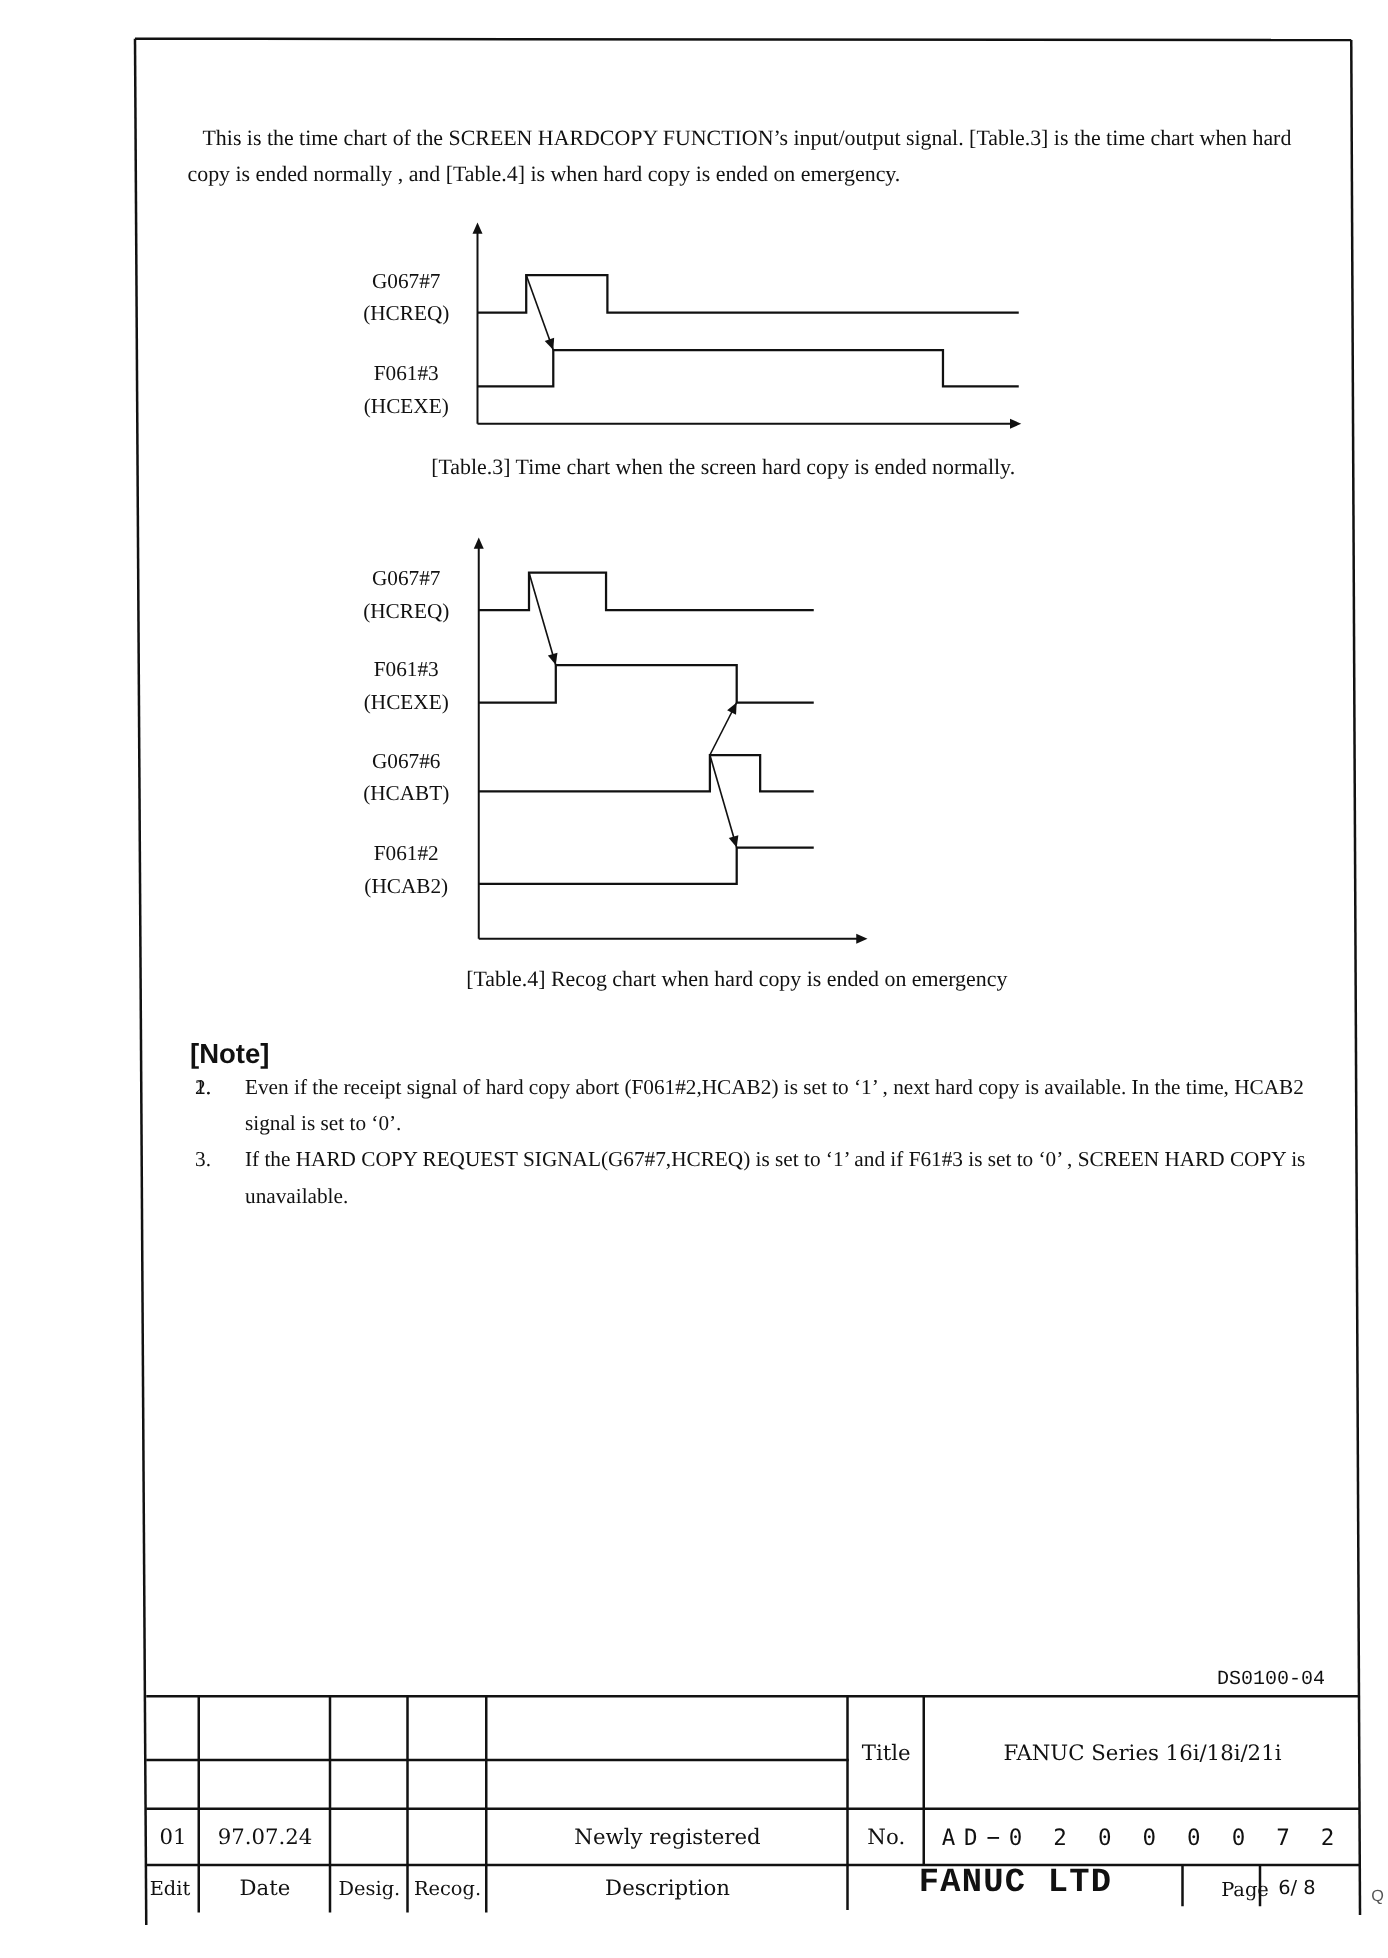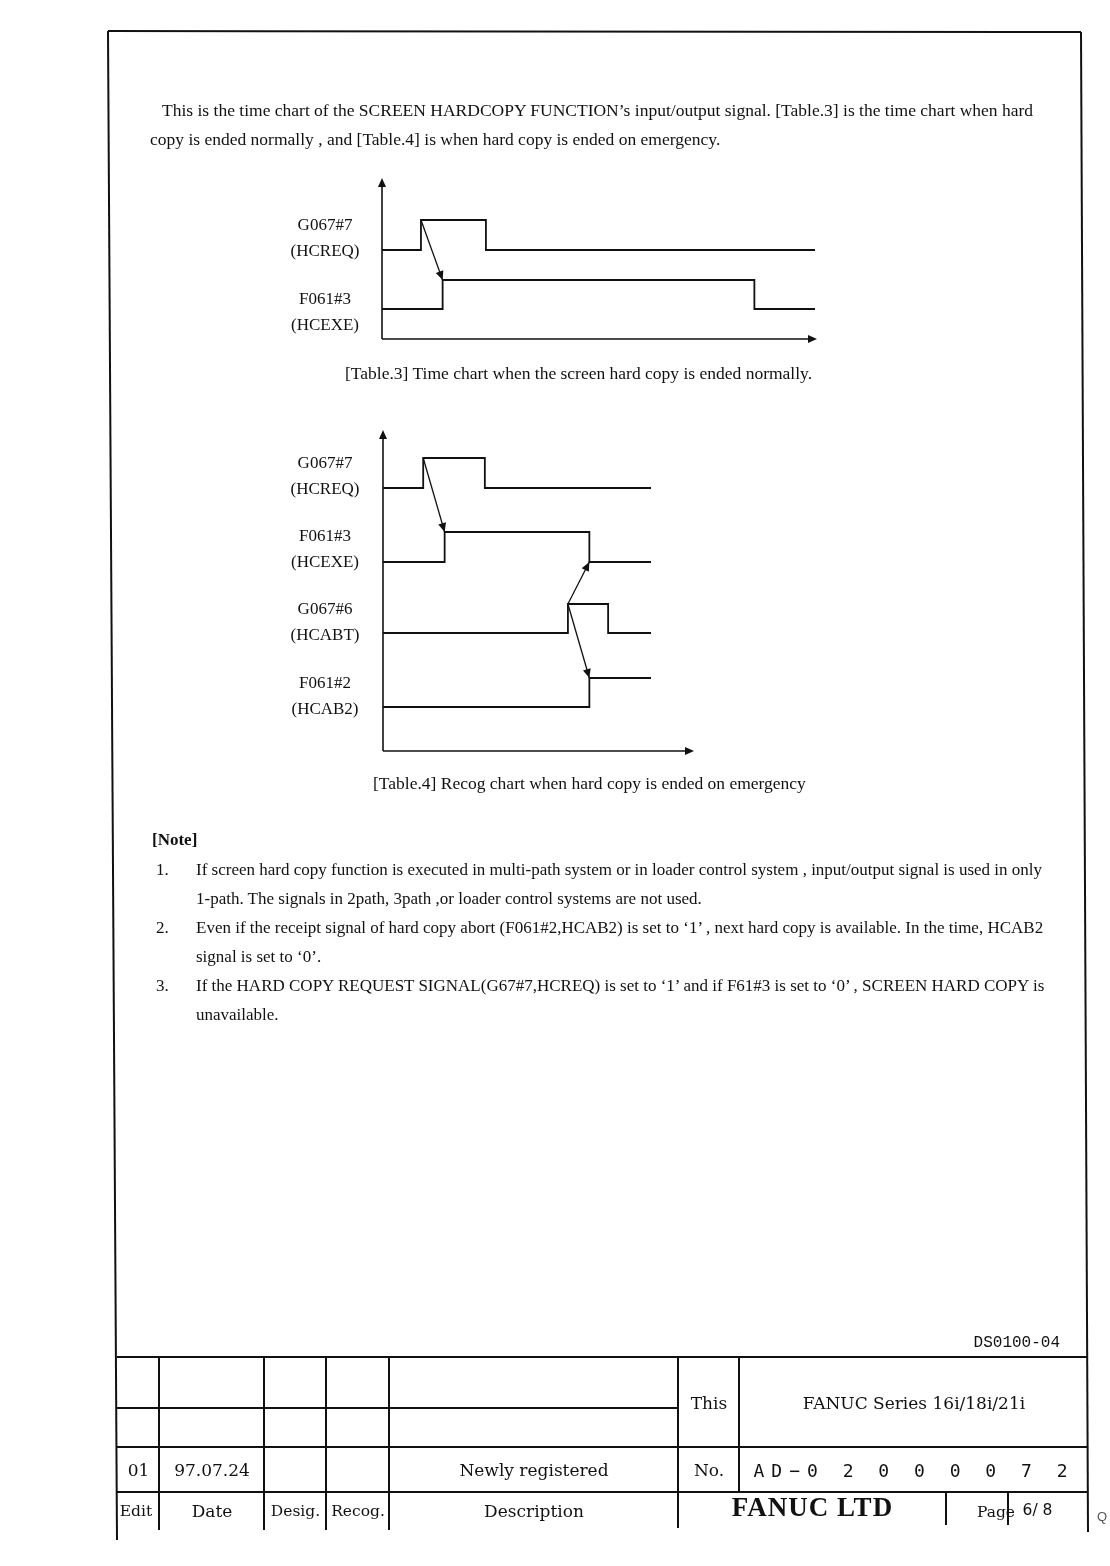--- a/index.html
+++ b/index.html
@@ -4,30 +4,30 @@
 <style>
   html, body { margin: 0; padding: 0; background: #ffffff; }
   body { width: 1110px; height: 1566px; position: relative; overflow: hidden;
          font-family: "Liberation Serif", "DejaVu Serif", serif; color: #111; }
   .abs { position: absolute; }
   .frame-svg { position: absolute; left: 0; top: 0; width: 1110px; height: 1566px; }
   .intro { left: 150px; top: 96px; width: 910px; font-size: 17.5px; line-height: 29px; }
   .intro p { margin: 0; text-indent: 12px; }
   .sig-label { font-size: 17px; line-height: 26px; text-align: center; width: 110px; }
   .caption { font-size: 17.5px; white-space: nowrap; }
-  .note-title { left: 152px; top: 830px; font-family: Liberation Serif, serif;
-                font-weight: bold; font-size: 17px; }
+  .note-title { left: 152px; top: 830px; font-family: Liberation Sans, sans-serif;
+                font-weight: bold; font-size: 22px; }
   .notes { left: 150px; top: 855px; width: 910px; font-size: 17px; line-height: 29px; margin: 0; padding: 0; list-style: none; }
   .notes li { position: relative; padding-left: 46px; }
   .notes .num { position: absolute; left: 6px; top: 0; }
   .ds { right: 50px; top: 1334px; font-family: "Liberation Mono", "DejaVu Sans Mono", monospace; font-size: 16px; }
   .cell { position: absolute; display: flex; align-items: center; justify-content: center;
           font-family: "DejaVu Serif", "Liberation Serif", serif; font-size: 17px; text-align: center; }
   .cell.small { font-size: 15.5px; }
-  .fanuc-logo { font-family: Liberation Serif, serif; font-weight: bold;
+  .fanuc-logo { font-family: Liberation Mono, monospace; font-weight: bold;
                 font-size: 27px; letter-spacing: 1px; }
   .docno { letter-spacing: 7px; font-size: 18px; }
   .stray { position: absolute; font-family: "Liberation Sans", sans-serif; font-size: 13px; color: #555; }
 </style>
 </head>
 <body>
 
 <svg class="frame-svg" viewBox="0 0 1110 1566">
   <g stroke="#111" stroke-width="2" fill="none">
 
@@ -104,28 +104,28 @@
   <div>(HCABT)</div>
 </div>
 <div class="abs sig-label" style="left:270px;top:670px;">
   <div>F061#2</div>
   <div>(HCAB2)</div>
 </div>
 <div class="abs caption" style="left:373px;top:773px;">[Table.4] Recog chart when hard copy is ended on emergency</div>
 
 <div class="abs note-title">[Note]</div>
 <ol class="abs notes">
-  <li><span class="num">1.</span><span>If screen hard copy function is executed in multi-path system or in loader control system , input/output signal is used in only 1-path. The signals in 2path, 3path ,or loader control systems are not used.</span></li>
+  <li><span class="num">1.</span></li>
   <li><span class="num">2.</span><span>Even if the receipt signal of hard copy abort (F061#2,HCAB2) is set to ‘1’ , next hard copy is available. In the time, HCAB2 signal is set to ‘0’.</span></li>
   <li><span class="num">3.</span><span>If the HARD COPY REQUEST SIGNAL(G67#7,HCREQ) is set to ‘1’ and if F61#3 is set to ‘0’ , SCREEN HARD COPY is unavailable.</span></li>
 </ol>
 
 <div class="abs ds">DS0100-04</div>
 
-<div class="cell" style="left:679px;top:1358px;width:60px;height:89px;">This</div>
+<div class="cell" style="left:679px;top:1358px;width:60px;height:89px;">Title</div>
 <div class="cell" style="left:740px;top:1372px;width:348px;height:62px;flex-direction:row;line-height:29px;">
   <div>FANUC Series 16i/18i/21i</div>
 </div>
 
 <div class="cell" style="left:118px;top:1448px;width:41px;height:44px;">01</div>
 <div class="cell" style="left:160px;top:1448px;width:104px;height:44px;">97.07.24</div>
 <div class="cell" style="left:265px;top:1448px;width:61px;height:44px;"></div>
 <div class="cell" style="left:327px;top:1448px;width:62px;height:44px;"></div>
 <div class="cell" style="left:390px;top:1448px;width:288px;height:44px;">Newly registered</div>
 <div class="cell" style="left:679px;top:1448px;width:60px;height:44px;">No.</div>

